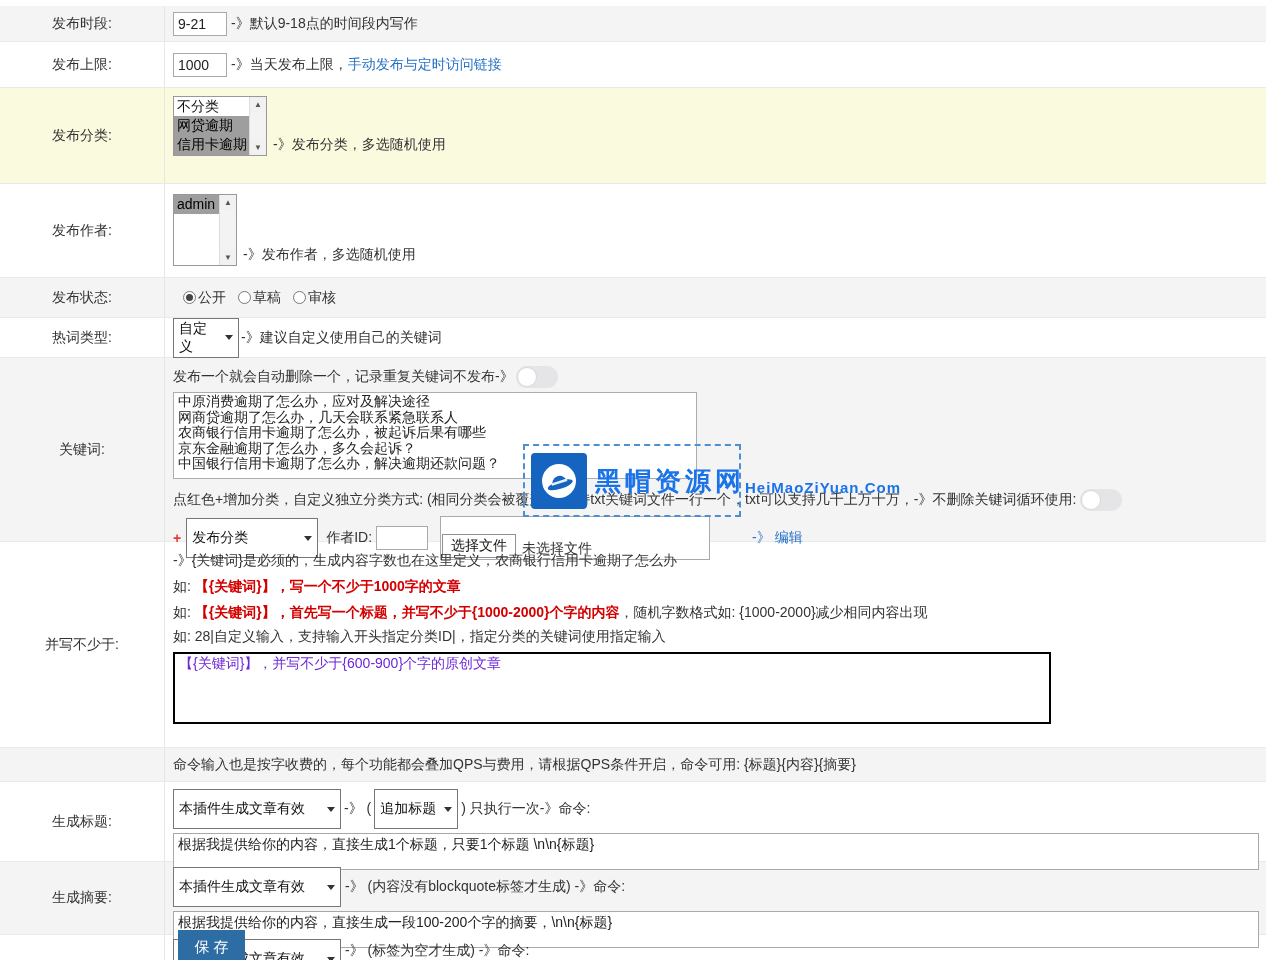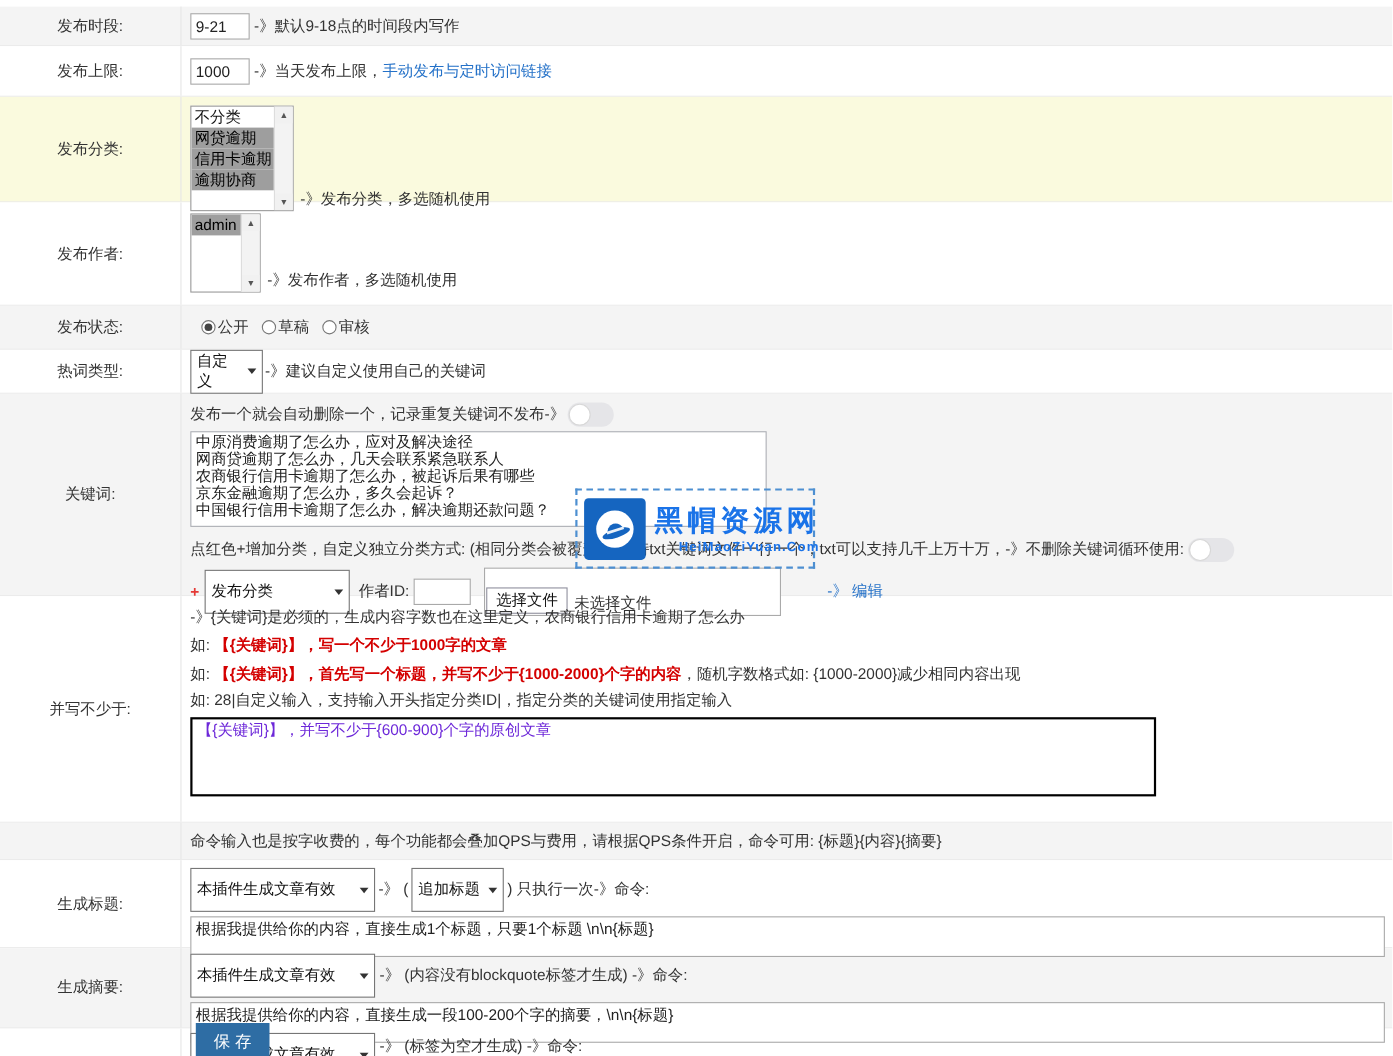--- a/index.html
+++ b/index.html
@@ -82,25 +82,25 @@
   .filebtn { border:1px solid #8f8f9d; background:#fff; height:24px; padding:0 8px;
     display:inline-flex; align-items:center; cursor:pointer; color:#111; }
   .filestat { margin-left:6px; color:#333; white-space:nowrap; }
 
   
   .watermark { position:absolute; left:523px; top:444px; width:218px; height:73px;
     border:2px dashed #4d8fd1; display:flex; align-items:center; padding:4px 6px;
     pointer-events:none; background:transparent; }
   .wm-logo { width:56px; height:56px; background:#1565c0; border-radius:4px;
     display:flex; align-items:center; justify-content:center; flex:0 0 56px; }
-  .wm-text { margin-left:8px; display:flex; flex-direction:column; align-items:flex-start; }
+  .wm-text { margin-left:8px; display:flex; flex-direction:row; align-items:flex-start; }
   .wm-title { color:#1a73e8; font-size:26px; font-weight:bold; letter-spacing:4px;
     line-height:30px; white-space:nowrap; }
-  .wm-sub { color:#1a73e8; font-size:12px; font-weight:bold; letter-spacing:1px;
-    margin-top:2px; align-self:flex-end;margin-left:16px; }
+  .wm-sub { color:#1a73e8; font-size:15px; font-weight:bold; letter-spacing:1px;
+    margin-top:2px; align-self:flex-end; }
 
   .savebtn { position:absolute; left:178px; top:930px; width:67px; height:34px;
     background:#2e6da4; color:#fff; border:none; font-size:15px;
     font-family:"Liberation Sans","DejaVu Sans",sans-serif; cursor:pointer; }
 
   .mb4{margin-bottom:4px;} .mb6{margin-bottom:6px;} .mb8{margin-bottom:8px;}
   .nowrap{white-space:nowrap;}
 </style>
 </head>
 <body>
@@ -122,21 +122,21 @@
         <input class="txt" style="width: 54px;" value="1000">
         <span style="margin-left:4px;">-》当天发布上限，</span>
         <a class="lnk">手动发布与定时访问链接</a>
       </div>
     </div>
 
     <div class="row row-yellow" style="height:96px;">
       <div class="lbl">发布分类:</div>
       <div class="content" style="padding:8px 0 0 8px;">
         <div style="display:flex; align-items:flex-end;">
-          <div class="listbox" style="width:94px; height:96px;">
+          <div class="listbox" style="width:94px; height:60px;">
             <div class="lb-opts">
               <div class="lb-opt">不分类</div>
               <div class="lb-opt selected">网贷逾期</div>
               <div class="lb-opt selected">信用卡逾期</div>
               <div class="lb-opt selected">逾期协商</div>
             </div>
             <div class="lb-scroll">
               <div class="lb-arrow">▲</div>
               <div class="lb-arrow">▼</div>
             </div>

